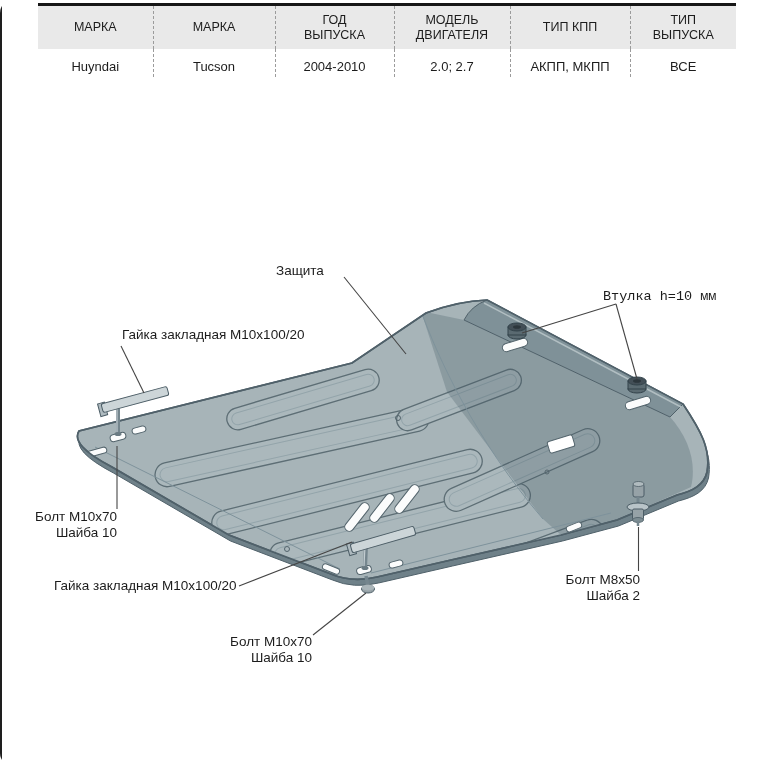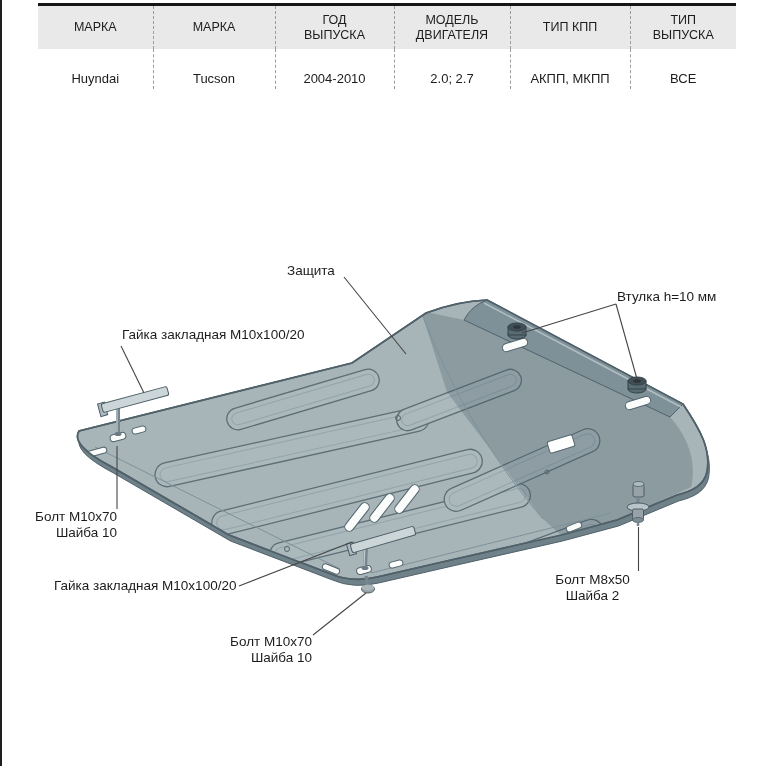--- a/index.html
+++ b/index.html
@@ -1,27 +1,27 @@
 <!DOCTYPE html>
 <html><head>
 <meta charset="utf-8">
 <style>
   html,body{margin:0;padding:0;background:#fff;}
   .sheet{position:relative;width:772px;height:766px;background:#ffffff;overflow:hidden;
-         font-family:"Liberation Sans",sans-serif;color:#1c1c1c;}
+         font-family:"Liberation Sans",sans-serif;color:#1c1c1c;border-radius:13px;}
   .left-edge{position:absolute;left:0;top:0;width:2px;height:766px;background:#1e1e1e;}
 
   
   table.spec{position:absolute;left:38px;top:3px;width:698px;border-collapse:collapse;
              border-top:3px solid #161616;table-layout:fixed;}
   table.spec th{background:#e9e9e9;font-weight:normal;font-size:12.5px;line-height:15px;
                 height:41px;text-align:center;vertical-align:middle;white-space:pre-line;}
   table.spec td{font-size:13px;text-align:center;vertical-align:middle;height:20px;white-space:nowrap;}
   table.spec th + th, table.spec td + td{border-left:1px dashed #9b9b9b;}
-  table.spec tbody tr.first td{padding-top:19px;}
+  table.spec tbody tr.first td{padding-top:7px;}
 
   
   svg.diagram{position:absolute;left:0;top:0;}
   .callout{position:absolute;font-size:13.5px;line-height:15.5px;white-space:nowrap;color:#1c1c1c;}
   .align-right{text-align:right;}
 
   .plate-fill{fill:#a7b4b8;stroke:#50616a;stroke-width:1.6;}
   .underside{fill:#6f8189;stroke:#50616a;stroke-width:1;}
   .rib{fill:#abb8bc;stroke:#5d6e75;stroke-width:1.3;}
   .rib-in{fill:none;stroke:#93a4aa;stroke-width:1;}
@@ -194,35 +194,35 @@
       <path class="leader" d="M 616 304 L 522 333"></path>
       <path class="leader" d="M 616 304 L 637 379"></path>
       <path class="leader" d="M 121 346 L 144 393"></path>
       <path class="leader" d="M 117 446 L 117 509"></path>
       <path class="leader" d="M 239 586 L 352 542"></path>
       <path class="leader" d="M 313 635 L 366 593"></path>
       <path class="leader" d="M 638.5 571 L 638.5 527"></path>
     </g>
   </svg>
 
-  <div class="callout" style="left:287px;top:263px;text-align:center;">Защита</div>
-
-  <div class="callout" style="left:617px;top:289px;">Втулка h=10 мм</div>
+  <div class="callout" style="left:276px;top:263px;text-align:center;">Защита</div>
+
+  <div class="callout" style="left:603px;top:289px;font-family:Liberation Mono, monospace;">Втулка h=10 мм</div>
 
   <div class="callout" style="left:122px;top:327px;">Гайка закладная М10х100/20</div>
 
   <div class="callout align-right" style="left:22px;top:509px;width:95px;">
     <span style="display:block">Болт М10х70</span>
     <span style="display:block">Шайба 10</span>
   </div>
 
   <div class="callout" style="left:54px;top:578px;">Гайка закладная М10х100/20</div>
 
   <div class="callout align-right" style="left:212px;top:634px;width:100px;">
     <span style="display:block">Болт М10х70</span>
     <span style="display:block">Шайба 10</span>
   </div>
 
-  <div class="callout align-right" style="left:545px;top:572px;width:95px;text-align:center;">
+  <div class="callout align-right" style="left:545px;top:572px;width:95px;">
     <span style="display:block">Болт М8х50</span>
     <span style="display:block">Шайба 2</span>
   </div>
 </div>
 
 </body></html>

